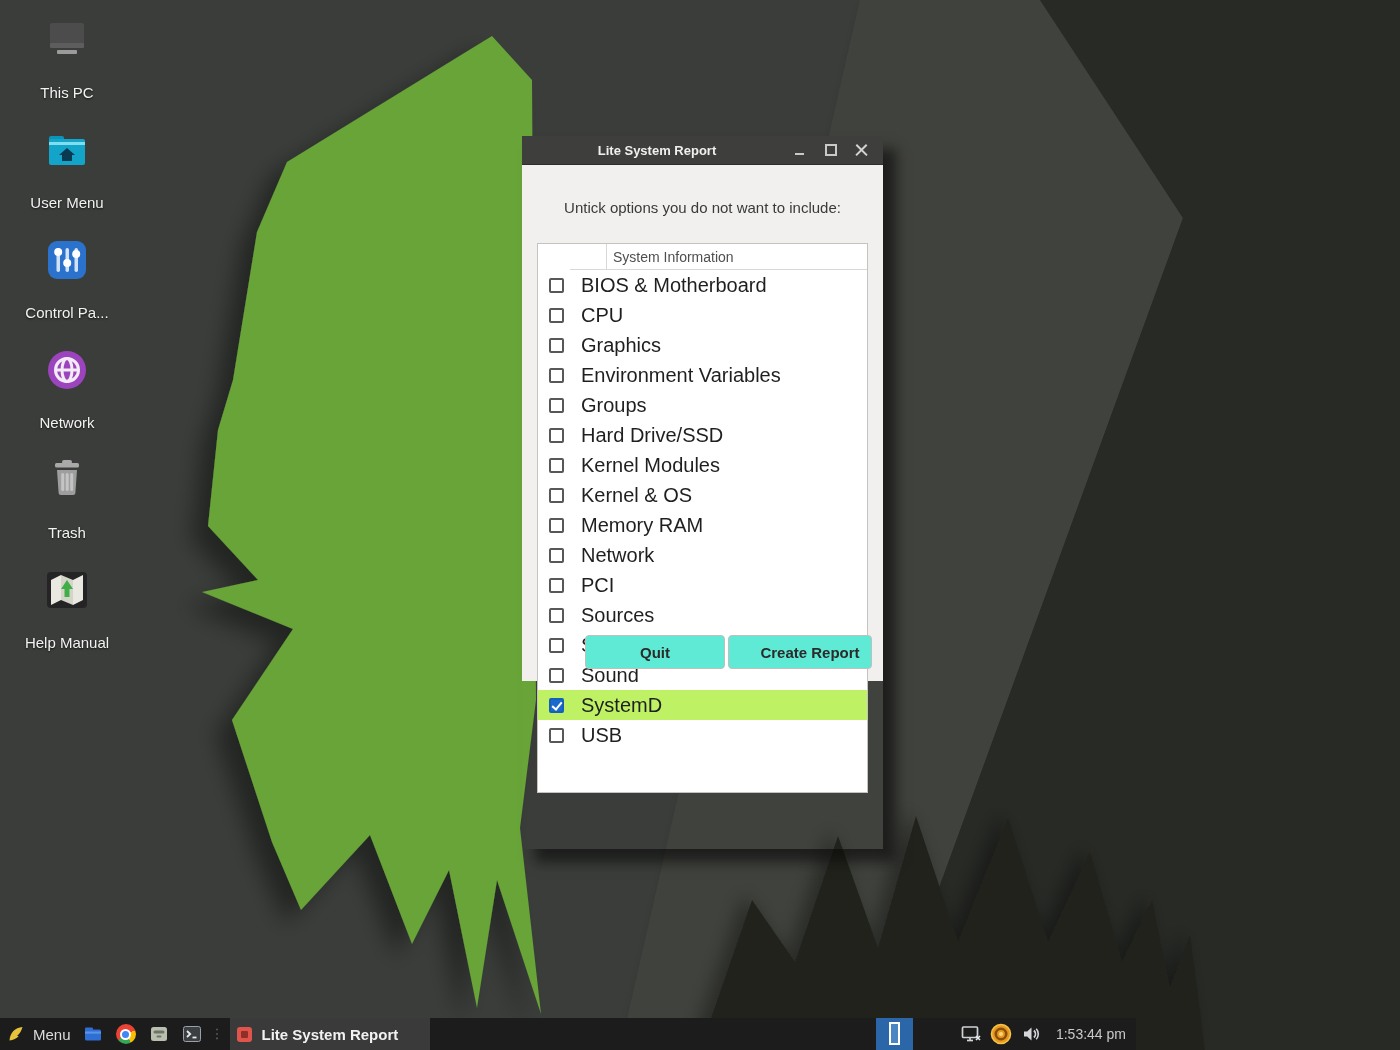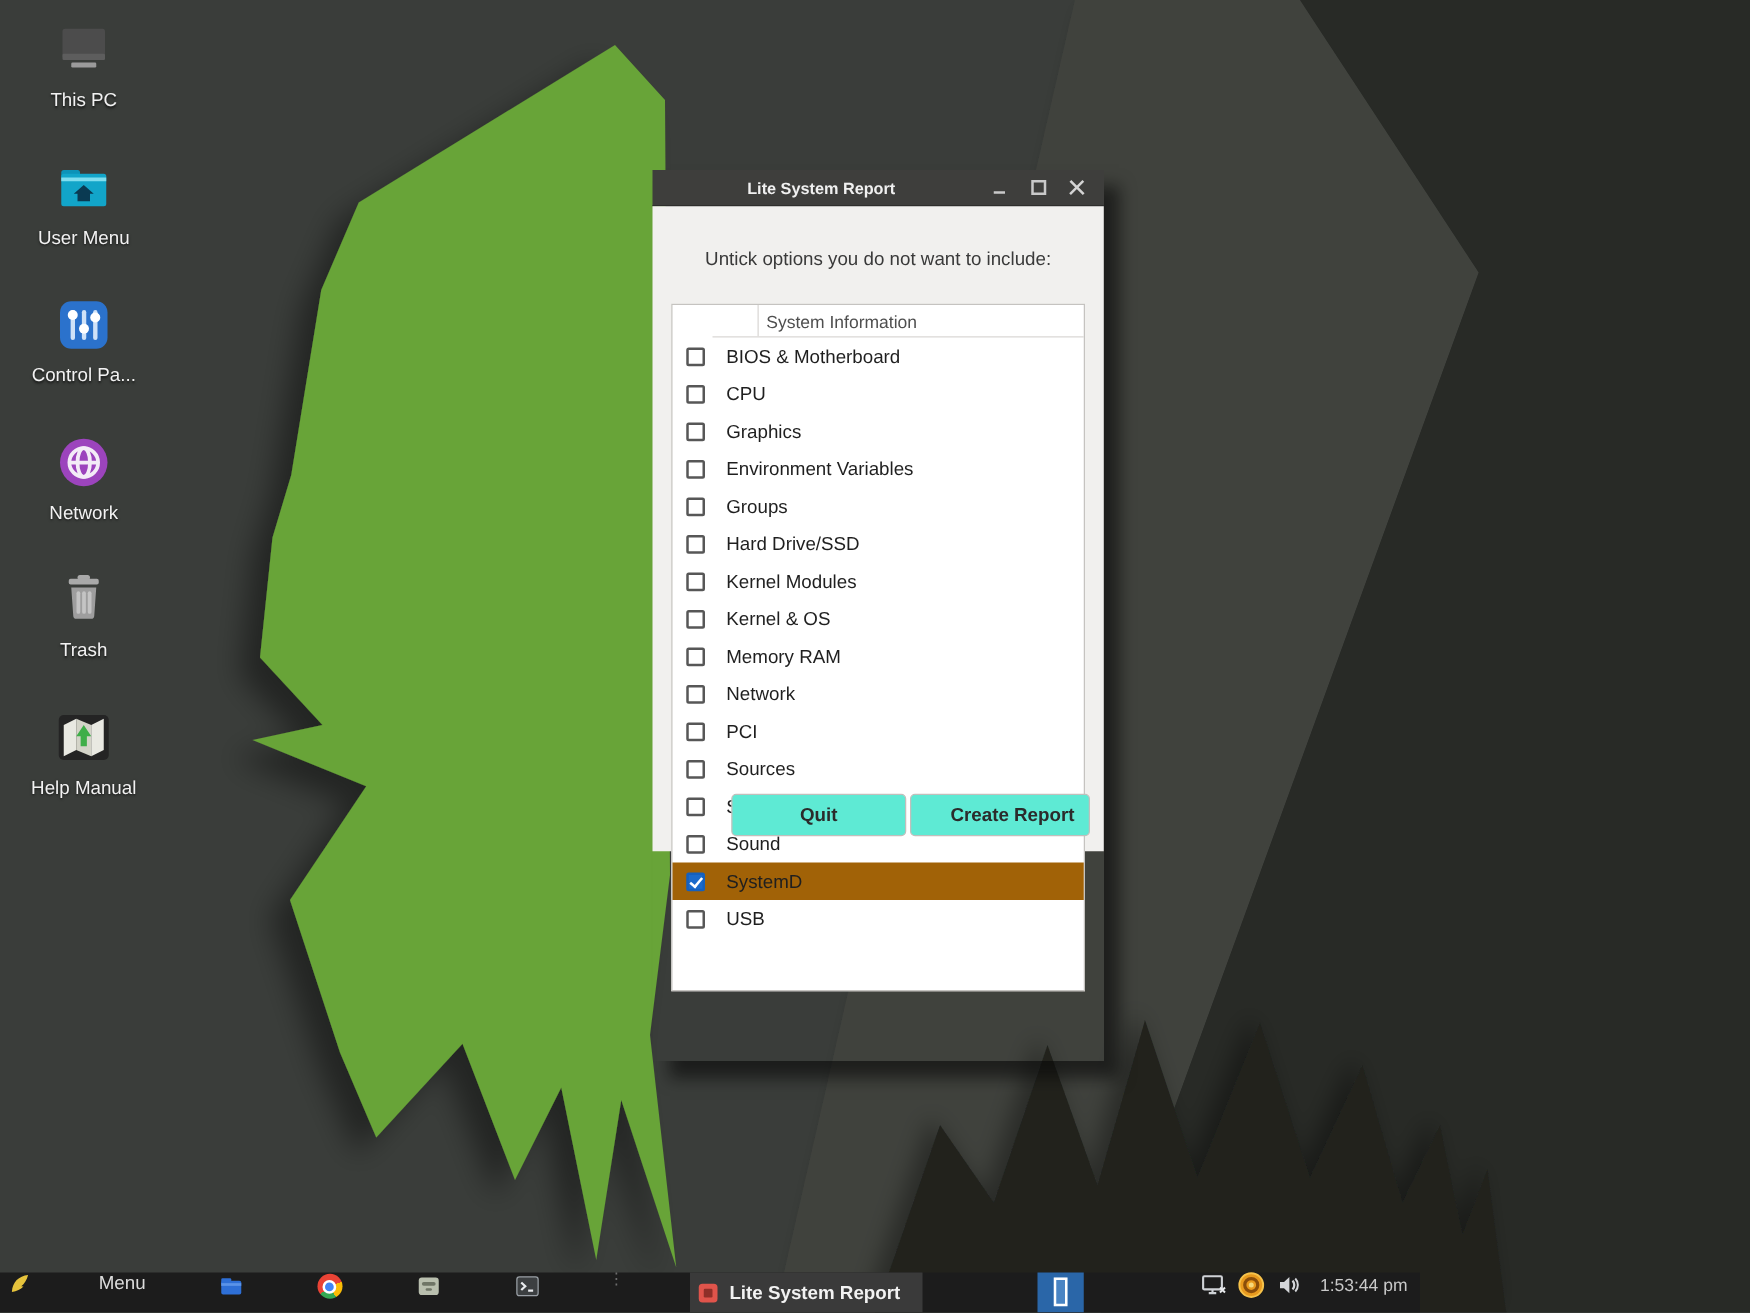--- a/index.html
+++ b/index.html
@@ -6,21 +6,21 @@
   html,body { width:1400px; height:1050px; overflow:hidden; font-family:"Liberation Sans", sans-serif; }
   body { position:relative; background:#3a3d3a; }
 
   
   .wallpaper { position:absolute; inset:0; z-index:0; }
 
   
   .desk-icons { position:absolute; left:0; top:14px; width:134px; z-index:1; }
   .desk-item { width:134px; height:110px; display:flex; flex-direction:column; align-items:center; cursor:default; }
   .desk-item .ic { width:52px; height:52px; display:flex; align-items:center; justify-content:center; }
-  .desk-item .lbl { margin-top:6px; font-size:15px; color:#f2f2f2; text-shadow:0 1px 2px rgba(0,0,0,.7); white-space:nowrap; }
+  .desk-item .lbl { margin-top:18px; font-size:15px; color:#f2f2f2; text-shadow:0 1px 2px rgba(0,0,0,.7); white-space:nowrap; }
 
   
   .window { position:absolute; left:522px; top:136px; width:361px; height:713px; z-index:2;
             box-shadow:13px 13px 12px rgba(8,9,8,.6); }
   .titlebar { height:29px; background:#3e3e3c; display:flex; align-items:center; border-bottom:1px solid #2e2e2c; }
   .titlebar .t-space { flex:1; display:flex; justify-content:center; }
   .title { font-size:13px; font-weight:bold; color:#f0f0f0; }
   .tb-controls { display:flex; align-items:center; gap:16px; padding-right:14px; }
   .tb-btn { width:15px; height:15px; position:relative; display:flex; align-items:center; justify-content:center; cursor:pointer; }
   .tb-min::after { content:""; width:9px; height:2px; background:#c9c9c9; margin-top:8px; }
@@ -30,37 +30,37 @@
   .tb-close::after { transform:rotate(-45deg); }
 
   .win-body { position:relative; height:516px; background:#f1f0ee; }
   .instruction { position:absolute; top:34px; left:0; width:100%; text-align:center; font-size:15px; color:#3a3a3a; }
 
   .list { position:absolute; left:15px; top:78px; width:331px; height:550px; background:#fff; border:1px solid #c5c3c0; }
   .list-header { height:26px; display:flex; align-items:center; border-bottom:1px solid #dad8d5;margin-left:32px; }
   .lh-cbcol { width:37px; height:100%; border-right:1px solid #dad8d5; }
   .lh-label { padding-left:6px; font-size:14px; color:#4f4f4f; }
   .row { height:30px; display:flex; align-items:center; padding-left:11px; cursor:default; }
-  .row.selected { background:#a16207; }
+  .row.selected { background:#bef264; }
   .cb { width:15px; height:15px; border:2px solid #575757; border-radius:2px; background:#fff; position:relative; flex:none; cursor:pointer; }
   .cb.checked { background:#1b6acb; border-color:#1560bd; }
   .cb.checked::after { content:""; position:absolute; left:3px; top:0px; width:4px; height:8px;
                        border:solid #fff; border-width:0 2px 2px 0; transform:rotate(40deg); }
-  .row .lbl { margin-left:17px; font-size:15px; color:#1f1f1f; }
+  .row .lbl { margin-left:17px; font-size:20px; color:#1f1f1f; }
 
   .btnrow { position:absolute; bottom:12px; right:11px; display:flex; gap:3px; }
   .btn { height:34px; background:#5eead4; border:1px solid #c1bfbc; border-radius:4px;
          font-size:15px; font-weight:600; color:#2b2b2b; font-family:"Liberation Sans",sans-serif; cursor:pointer;
          display:flex; align-items:center; justify-content:center; }
   .btn-quit { width:140px; }
   .btn-create { width:144px;padding-left:20px; }
 
   
   .taskbar { position:absolute; left:0; bottom:0; width:1136px; height:32px; background:#1c1c1c;
-             display:flex; align-items:flex-start; z-index:3;gap:46px; }
+             display:flex; align-items:center; z-index:3; }
   .tb-logo { margin-left:7px; width:18px; height:18px; flex:none; cursor:pointer; }
   .menu-label { margin-left:8px; font-size:15px; color:#dcdcdc; cursor:pointer; }
   .launcher { margin-left:11px; width:22px; height:22px; display:flex; align-items:center; justify-content:center; cursor:pointer; flex:none; }
   .chrome-ic { width:20px; height:20px; border-radius:50%; position:relative; flex:none;
       background:conic-gradient(from -50deg, #ea4335 0 33%, #fbbc05 33% 56%, #34a853 56% 78%, #ea4335 78% 100%); }
   .chrome-ic::before { content:""; position:absolute; left:4.5px; top:4.5px; width:11px; height:11px; border-radius:50%; background:#fff; }
   .chrome-ic::after { content:""; position:absolute; left:6.5px; top:6.5px; width:7px; height:7px; border-radius:50%; background:#4285f4; }
   .grip { margin-left:8px; color:#6d6d6d; font-size:13px; line-height:10px; letter-spacing:-1px; }
   .task-btn { margin-left:7px; width:200px; height:32px; background:#3a3a3a; display:flex; align-items:center; padding-left:7px; cursor:pointer; }
   .task-btn .t-ic { width:15px; height:15px; border-radius:3px; background:#e0544b; position:relative; flex:none; }

